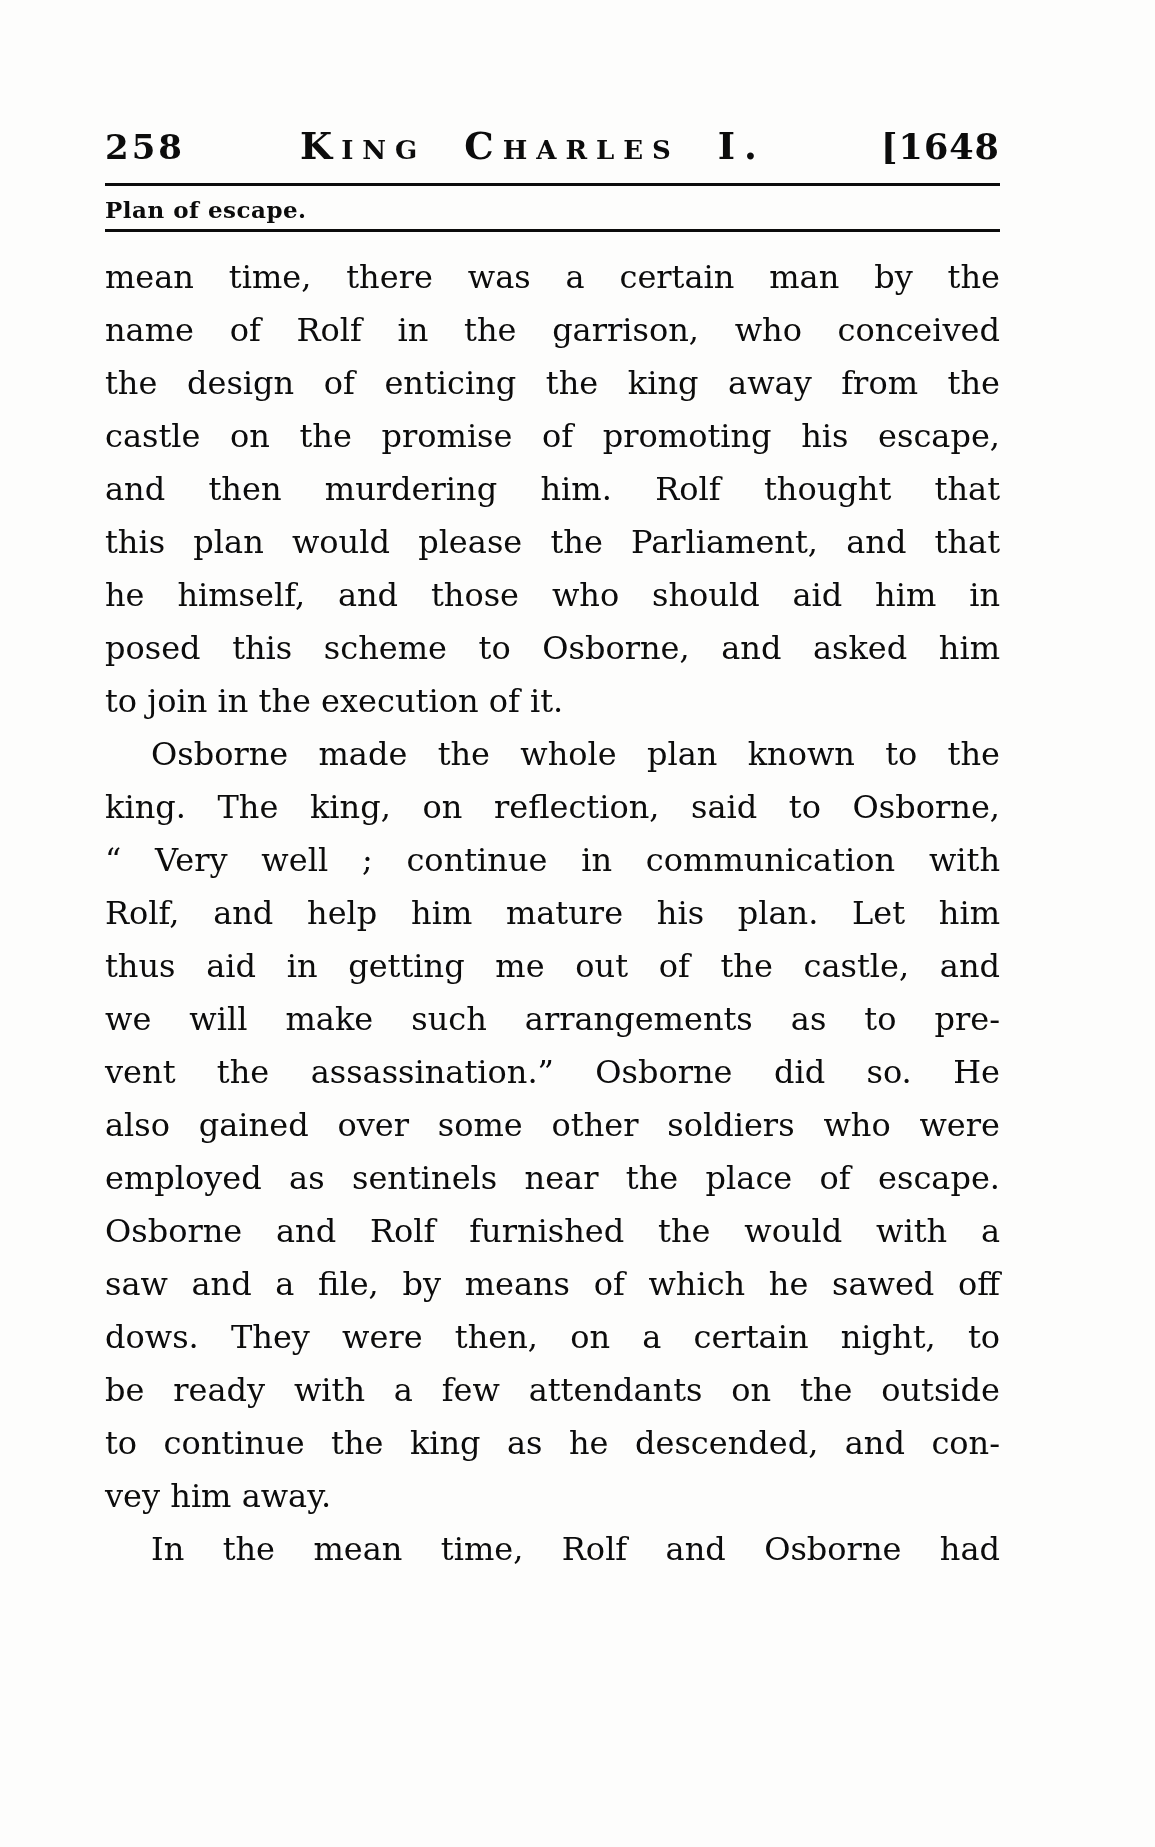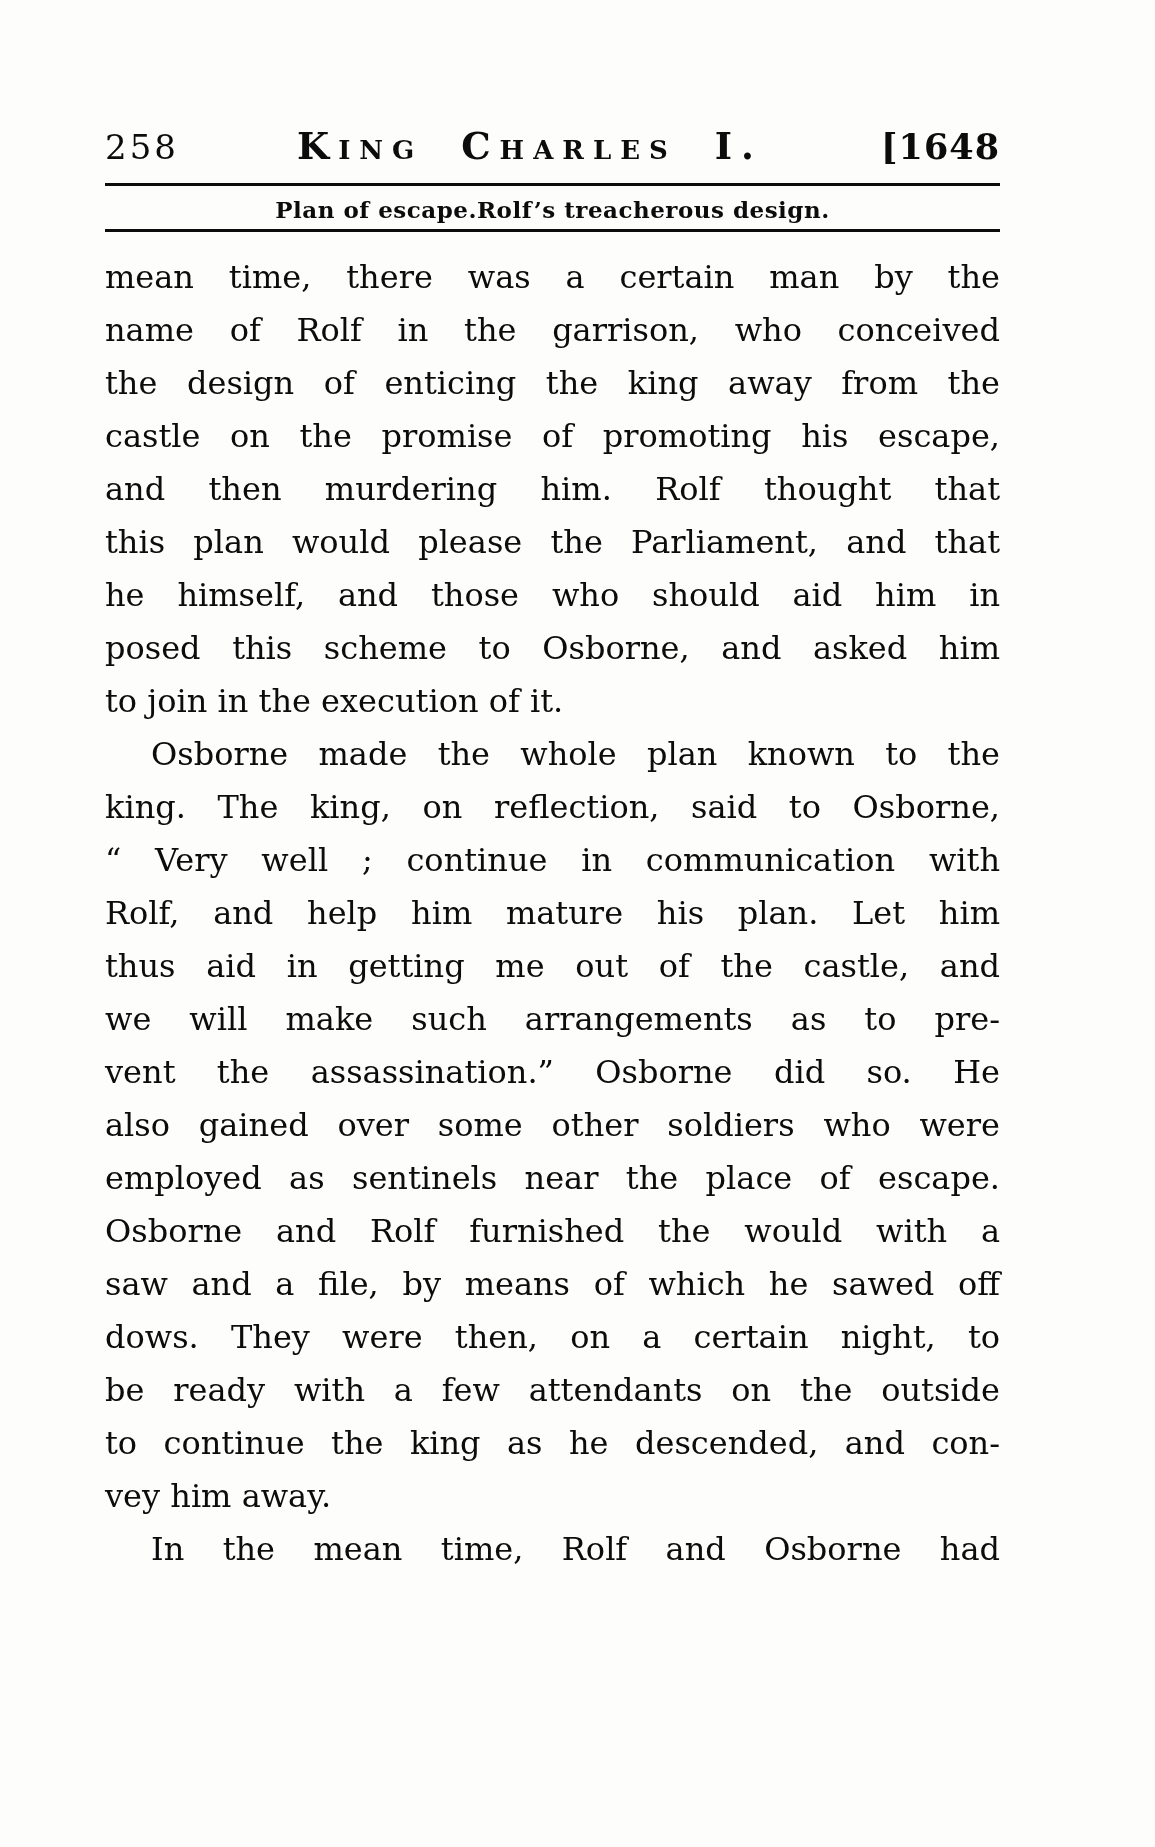--- a/index.html
+++ b/index.html
@@ -23,21 +23,21 @@
   }
   .header {
     padding-top: 124px;
     display: flex;
     justify-content: space-between;
     align-items: baseline;
   }
   .pnum {
     font-size: 34px;
     letter-spacing: 3px;
-    font-weight: normal;
+    font-weight: bold;
   }
   .title {
     font-size: 37px;
     font-variant: small-caps;
     font-weight: bold;
     letter-spacing: 9px;
     word-spacing: 16px;
   }
   .year {
     font-size: 35px;
@@ -46,21 +46,21 @@
   }
   .rule {
     height: 3px;
     background: var(--ink, #0c0c0c);
   }
   .rule.top { margin-top: 15px; }
   .rule.bottom { margin-top: 6px; }
   .sidenotes {
     margin-top: 10px;
     display: flex;
-    justify-content: center;
+    justify-content: flex-start;
     align-items: baseline;
     font-size: 23px;
     font-weight: bold;
     letter-spacing: 0.5px;
   }
   .text {
     margin-top: 19px;
     font-size: 32px;
     line-height: 53px;
   }
@@ -86,21 +86,20 @@
     <div class="header">
       <span class="pnum">258</span>
       <span class="title">King Charles I.</span>
       <span class="year">[1648</span>
     </div>
 
     <div class="rule top"></div>
 
     <div class="sidenotes">
       <span>Plan of escape.</span>
-      <span>Rolf’s treacherous design.</span>
     </div>
 
     <div class="rule bottom"></div>
 
     <div class="text" id="text-block">
         <div>
           <div class="line">mean time, there was a certain man by the</div>
           <div class="line">name of Rolf in the garrison, who conceived</div>
           <div class="line">the design of enticing the king away from the</div>
           <div class="line">castle on the promise of promoting his escape,</div>

